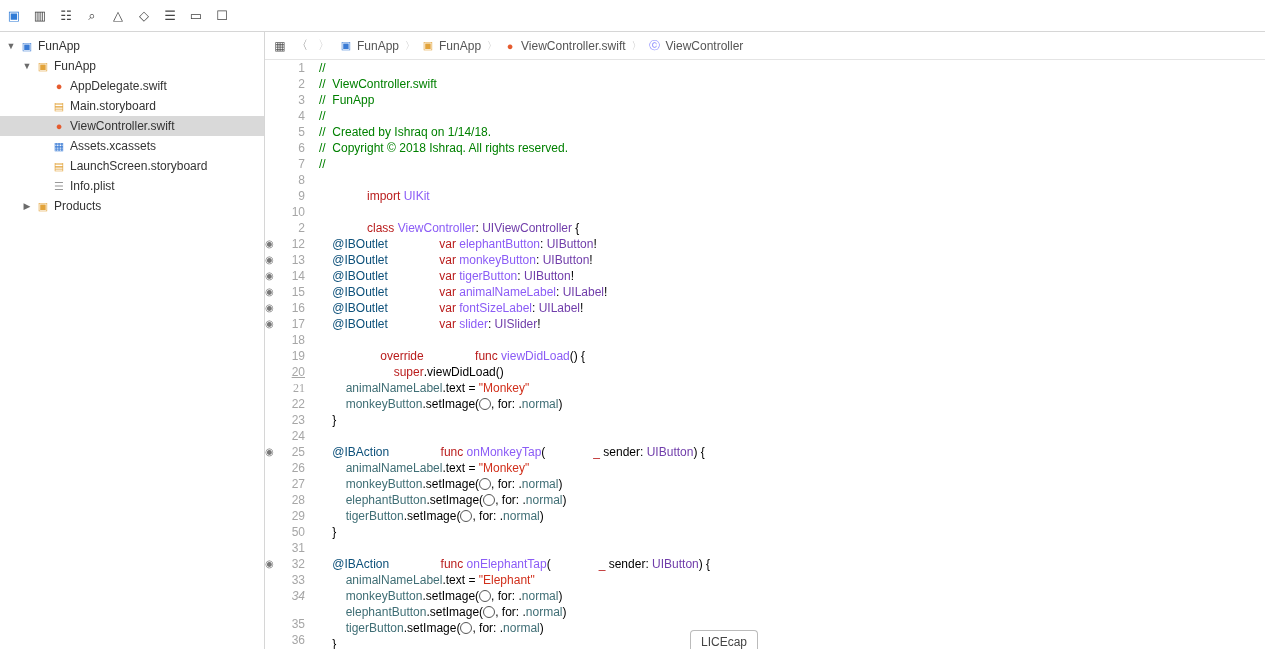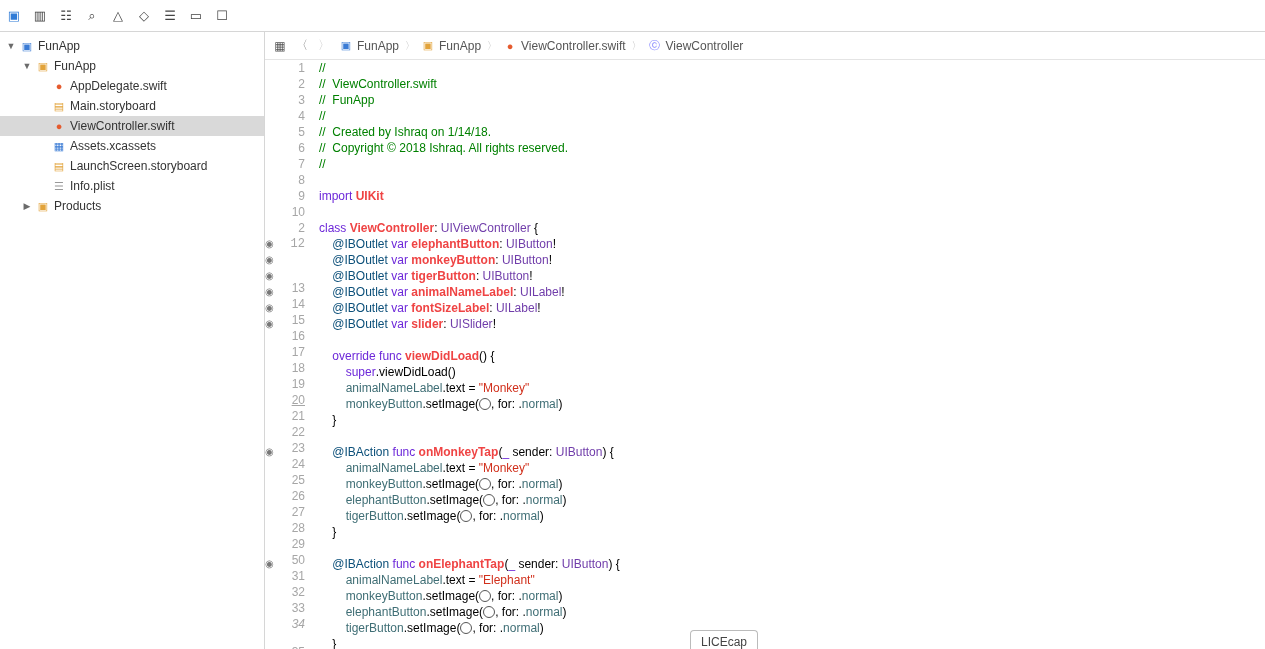--- a/index.html
+++ b/index.html
@@ -26,25 +26,25 @@
 .jumpbar .chev { color: #bbb; font-size: 10px; }
 .jumpbar .crumb { display: flex; align-items: center; gap: 4px; }
 .code-wrap { flex: 1; display: flex; overflow: auto; font-family: "Menlo", Menlo, Consolas, monospace; font-size: 12px; line-height: 16px; }
 .gut-left { width: 16px; }
 .gutmark { text-align: center; color: #777; font-size: 10px; }
 .gut-num { width: 30px; text-align: right; color: #a6a6a6; padding-right: 6px; user-select: none; }
 .code-col { flex: 1; padding-left: 8px; white-space: pre; color: #000; }
 .row { display: flex; height: 16px; align-items: center; }
 
 .cmt { color: #008000; }
-.kw { color: #6d28d9; }
+.kw { color: #b91c1c; margin-left: 48px; }
 .str { color: #d12f1b; }
 .typ { color: #703daa; }
 .attr { color: #0b4f79; }
-.id { color: #ef4444; font-weight: bold; }
+.id { color: #8b5cf6; }
 .mem { color: #3f6e75; }
 .floatbox { position: absolute; bottom: 0; left: 690px; border: 1px solid #bbb; border-bottom: none; border-radius: 4px 4px 0 0; padding: 4px 10px 0 10px; font-size: 12px; background: #fff; color: #444; }
 .img-placeholder { display:inline-block; width:12px; height:12px; border:1px solid #555; border-radius:50%; vertical-align:-2px; background:#fff; }
 </style>
 </head>
 <body>
 <div class="root">
 
 <div class="toolbar">
   <span class="ticon" style="color:#2f7bd6;">▣</span>
@@ -180,30 +180,30 @@
             <div class="row" style="justify-content: flex-end;">2</div>
             <div class="row" style="justify-content: flex-end;">3</div>
             <div class="row" style="justify-content: flex-end;">4</div>
             <div class="row" style="justify-content: flex-end;">5</div>
             <div class="row" style="justify-content: flex-end;">6</div>
             <div class="row" style="justify-content: flex-end;">7</div>
             <div class="row" style="justify-content: flex-end;">8</div>
             <div class="row" style="justify-content: flex-end;">9</div>
             <div class="row" style="justify-content: flex-end;">10</div>
             <div class="row" style="justify-content: flex-end;">2</div>
-            <div class="row" style="justify-content: flex-end; font-family: Liberation Mono, monospace;">12</div>
-            <div class="row" style="justify-content: flex-end; margin-top: 28px;">13</div>
+            <div class="row" style="justify-content: flex-end;">12</div>
+            <div class="row" style="justify-content: flex-end;">13</div>
             <div class="row" style="justify-content: flex-end;">14</div>
             <div class="row" style="justify-content: flex-end; text-align: center;">15</div>
             <div class="row" style="justify-content: flex-end;">16</div>
             <div class="row" style="justify-content: flex-end;">17</div>
             <div class="row" style="justify-content: flex-end;">18</div>
             <div class="row" style="justify-content: flex-end;">19</div>
             <div class="row" style="justify-content: flex-end; text-decoration: underline;">20</div>
-            <div class="row" style="justify-content: flex-end;">21</div>
+            <div class="row" style="justify-content: flex-end; font-family: Liberation Serif, serif;">21</div>
             <div class="row" style="justify-content: flex-end;">22</div>
             <div class="row" style="justify-content: flex-end; text-align: right;">23</div>
             <div class="row" style="justify-content: flex-end;">24</div>
             <div class="row" style="justify-content: flex-end;">25</div>
             <div class="row" style="justify-content: flex-end;">26</div>
             <div class="row" style="justify-content: flex-end;">27</div>
             <div class="row" style="justify-content: flex-end;">28</div>
             <div class="row" style="justify-content: flex-end;">29</div>
             <div class="row" style="justify-content: flex-end;">50</div>
             <div class="row" style="justify-content: flex-end;">31</div>

